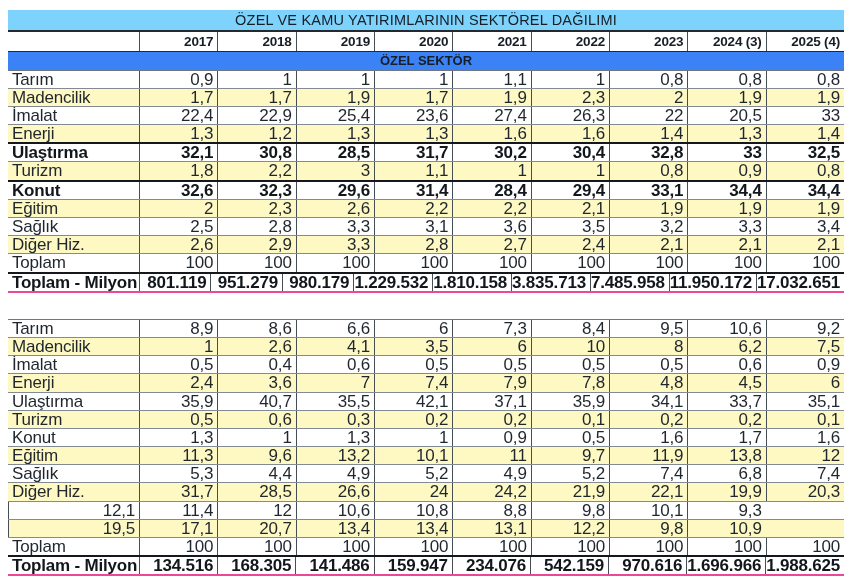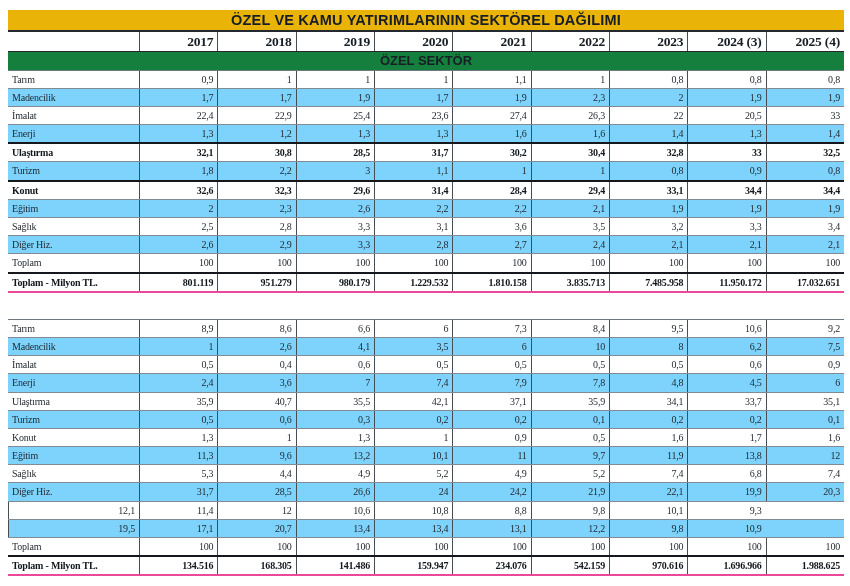--- a/index.html
+++ b/index.html
@@ -4,48 +4,47 @@
 <style>
   html,body{margin:0;padding:0;background:#ffffff;}
   body{
     width:850px;height:586px;overflow:hidden;
     font-family:"Liberation Sans","DejaVu Sans",sans-serif;
     color:#1f262d;
     -webkit-font-smoothing:antialiased;
   }
   .sheet{padding:10px 6px 0 8px;width:836px;}
   .titlebar{
-    background:#eab308;
+    background:#7dd3fc;
     border-bottom:2px solid #23292f;
     height:20px;line-height:20px;
     text-align:center;
-    font-weight:bold;font-size:14.5px;letter-spacing:.2px;
+    font-weight:normal;font-size:14.5px;letter-spacing:.2px;
     color:#171e26;
   }
   .grid-row{
     display:grid;
     grid-template-columns:131px repeat(9,1fr);
     align-items:stretch;
-    font-family:Liberation Serif, serif;
   }
   .yr-row{height:19px;line-height:19px;border-bottom:1px solid #23292f;}
   .yr-cell{
     font-weight:bold;font-size:13.5px;text-align:right;
     padding-right:4px;border-left:1px solid #454d55;
     color:#171e26;letter-spacing:-.2px;
   }
   .yr-blank{border-left:none;}
   .section-hd{
-    background:#15803d;
+    background:#3b82f6;
     height:17.5px;line-height:17.5px;
     text-align:center;font-weight:bold;font-size:13px;
     color:#171e26;border-bottom:1px solid #6f7780;
   }
-  .data-row{height:17.2px;line-height:17.2px;border-top:none;border-bottom:1px solid #828a93;font-size:10px;}
-  .data-row.shaded{background:#7dd3fc;}
+  .data-row{height:17.2px;line-height:17.2px;border-top:none;border-bottom:1px solid #828a93;font-size:17px;}
+  .data-row.shaded{background:#fef9c3;}
   .data-row.bold{font-weight:bold;border-top:2px solid #14181c;margin-top:-1px;}
   .data-row.bold .num, .data-row.bold .lbl{color:#12171c;}
   .data-row.last{border-bottom:2px solid #ec4899;}
   .lbl{padding-left:4px;text-align:left;white-space:nowrap;overflow:hidden;letter-spacing:-.2px;}
   .lbl.indent{padding-left:17px;}
   .num{
     text-align:right;padding-right:4px;
     border-left:1px solid #454d55;
     letter-spacing:-.2px;white-space:nowrap;
   }

